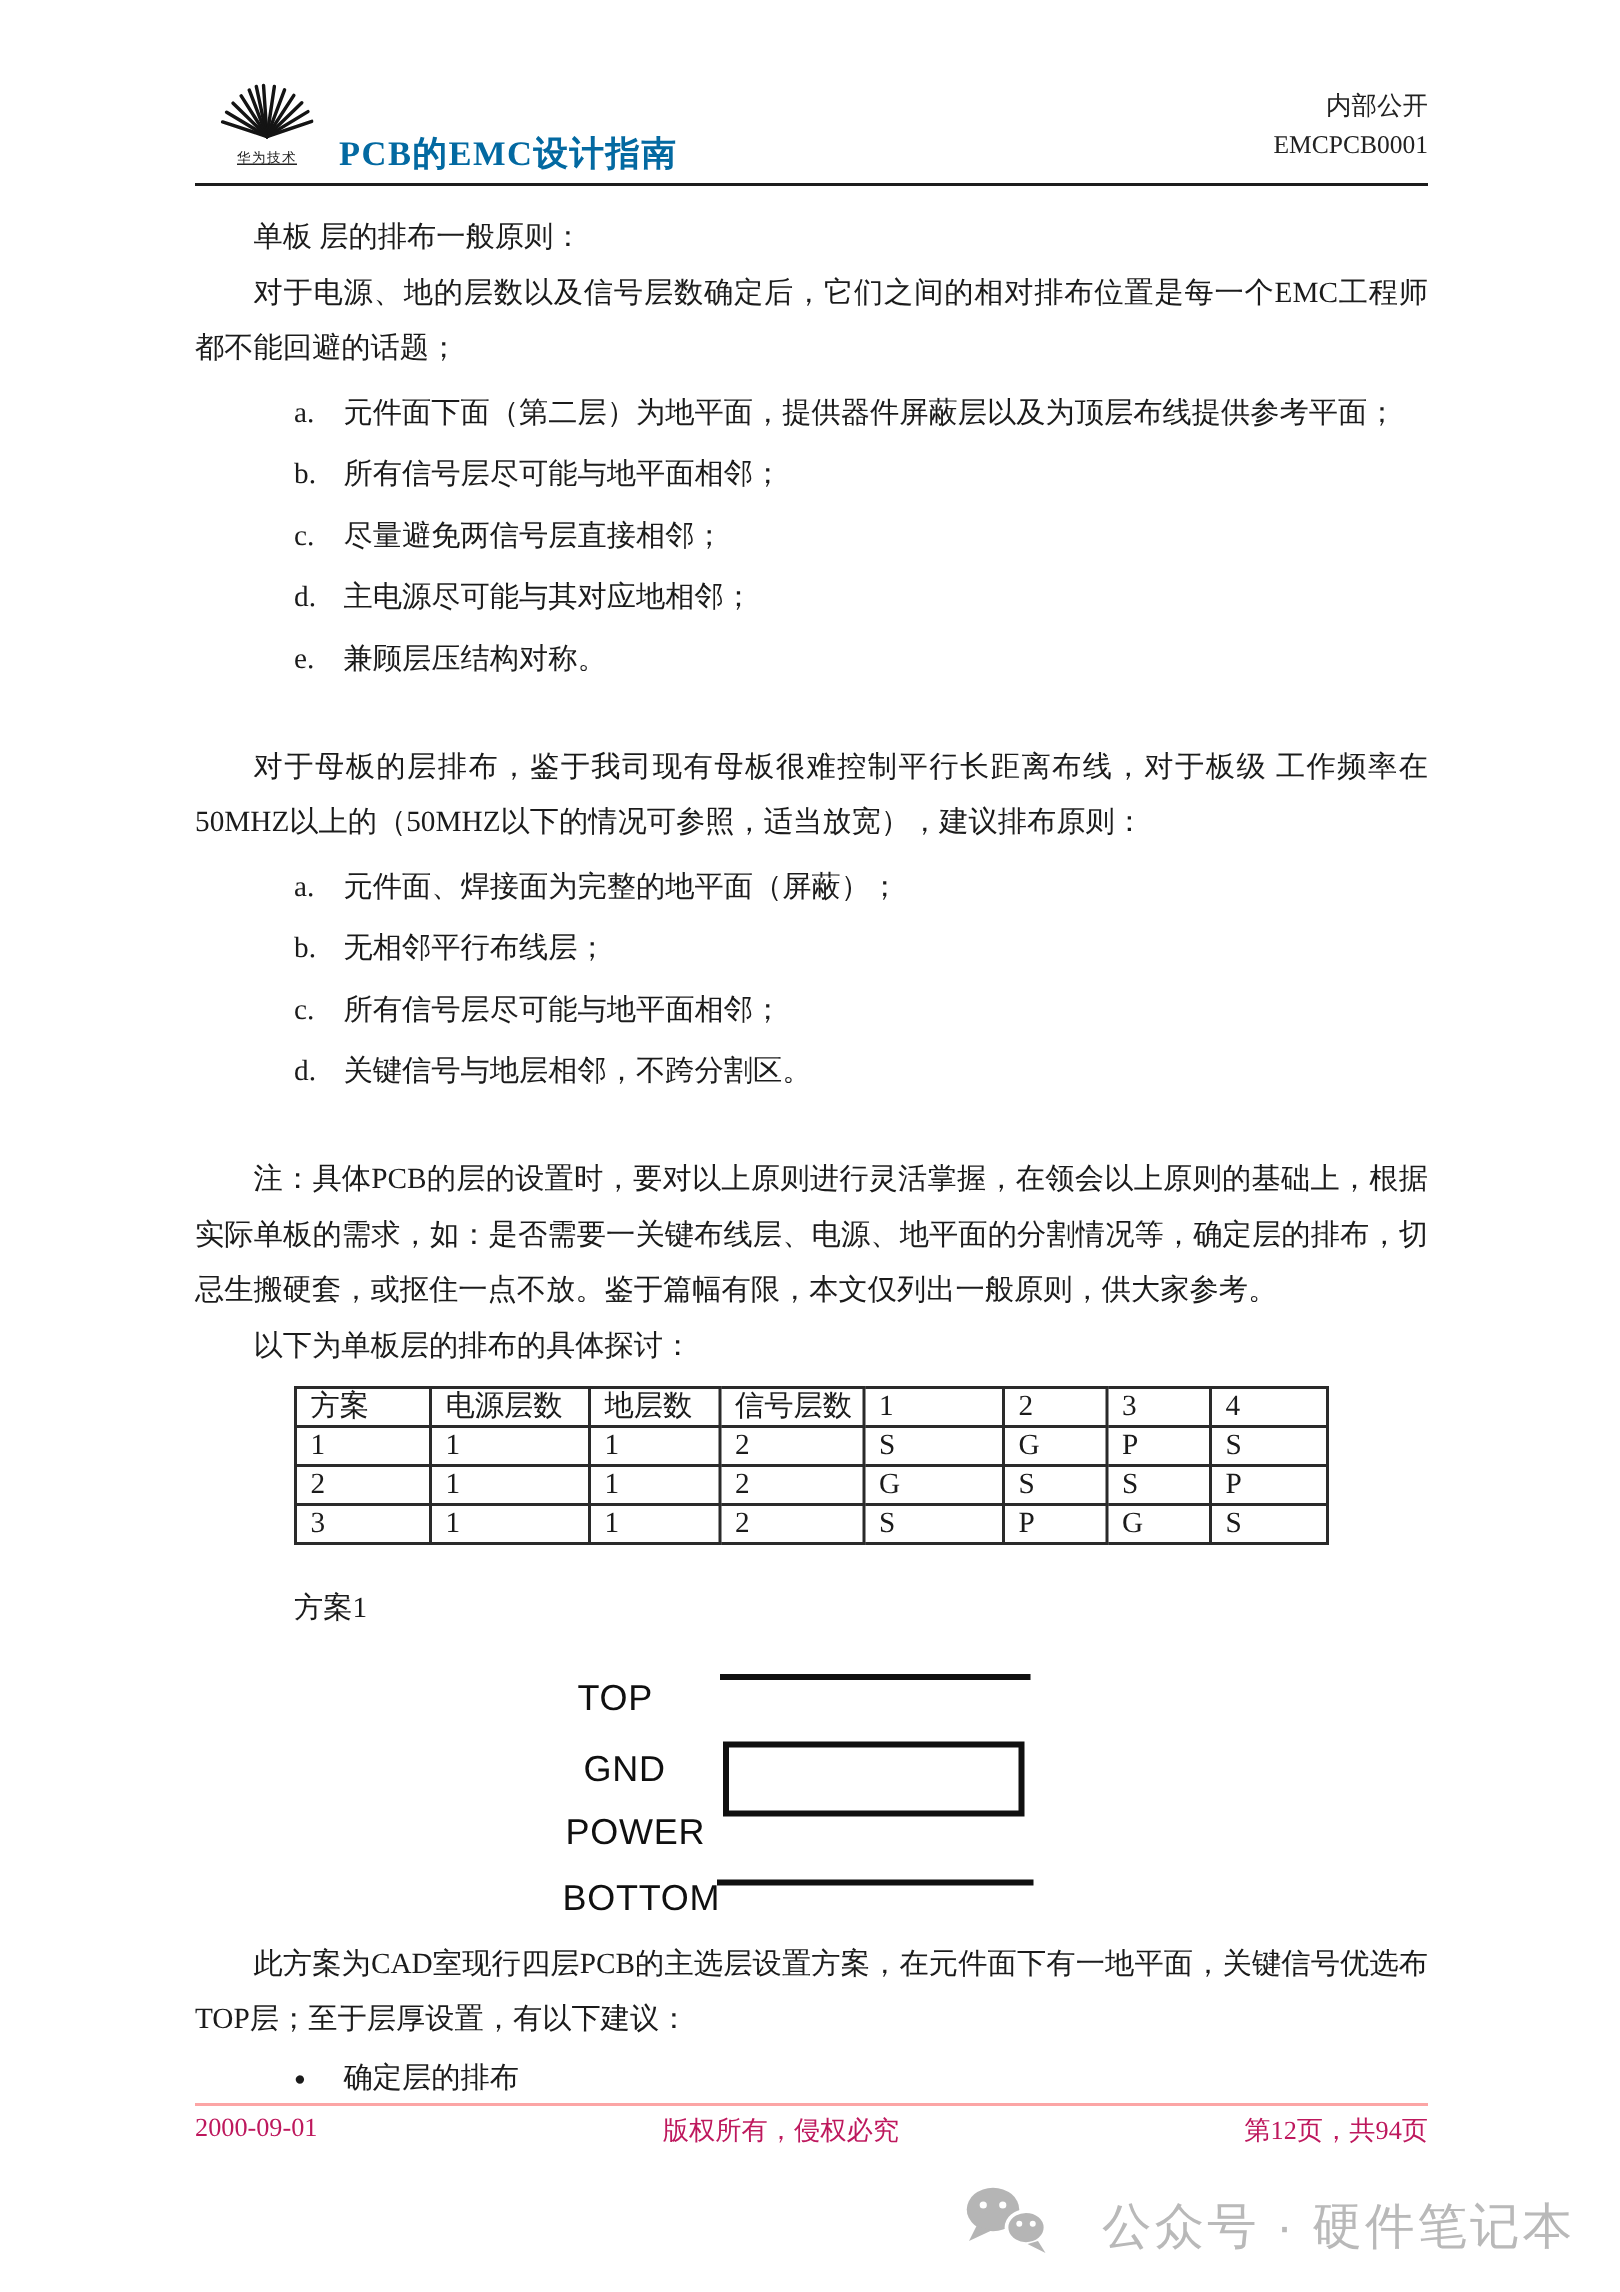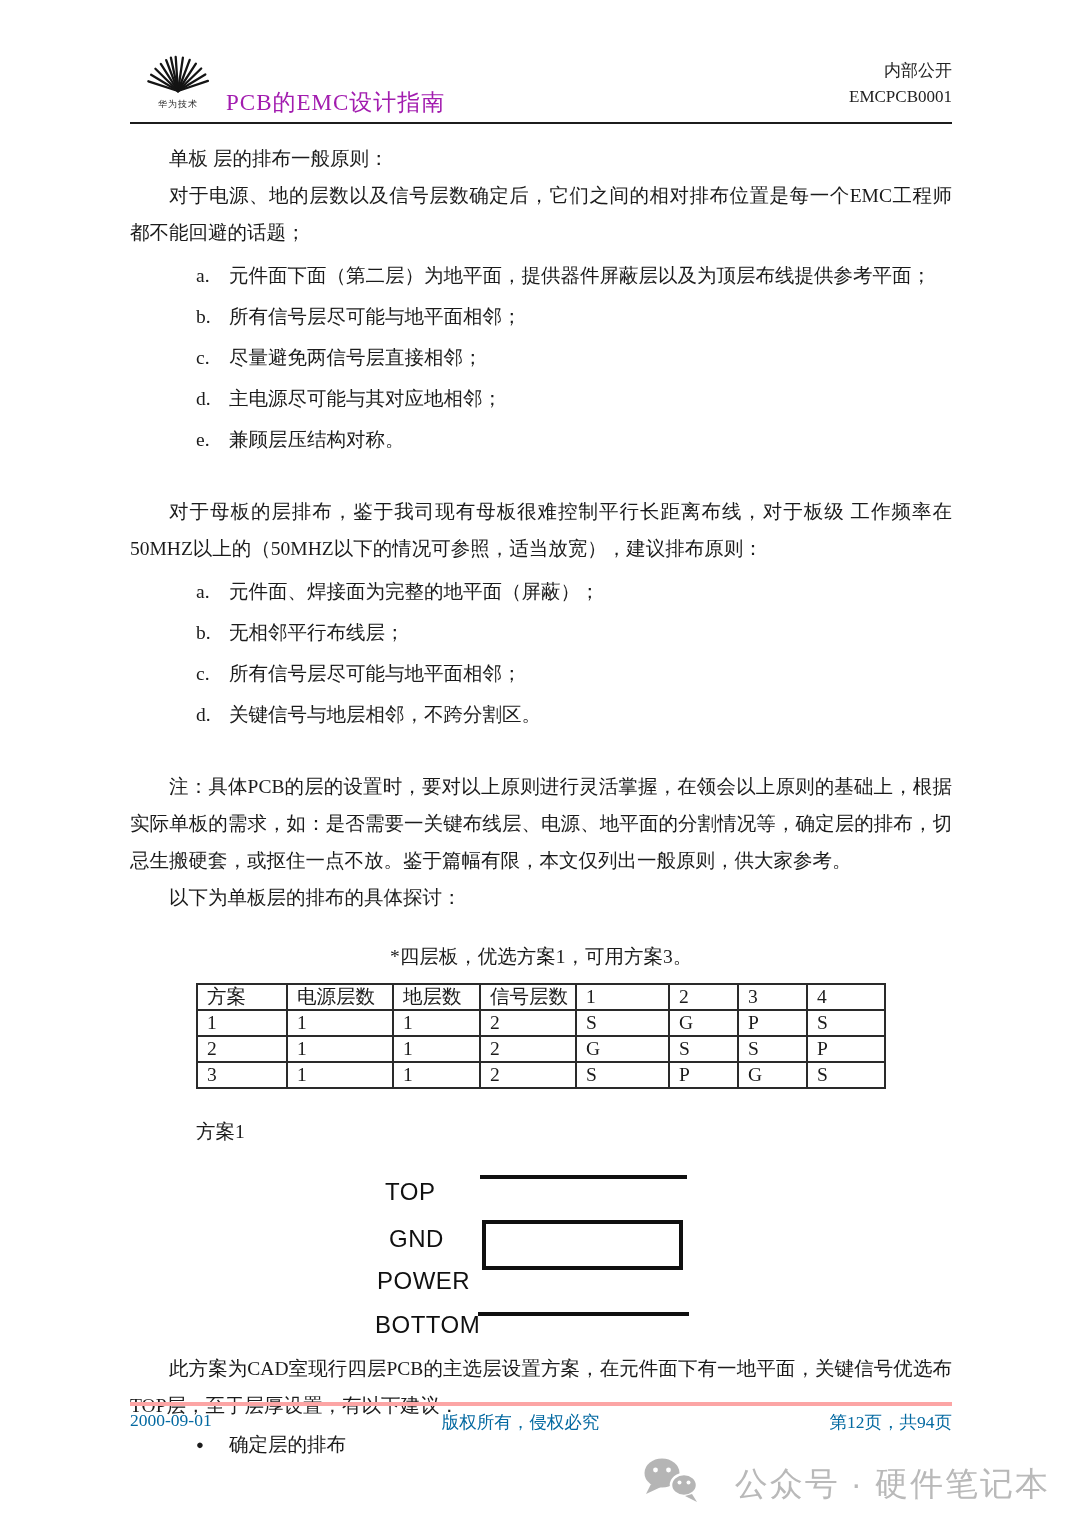--- a/index.html
+++ b/index.html
@@ -8,22 +8,22 @@
     position:relative; width:1080px; height:1528px; margin:0 auto;
     background:#ffffff; color:#1b1b1b; overflow:hidden;
     font-family:"Liberation Serif","DejaVu Serif",serif;
   }
   
   .header {
     position:absolute; left:130px; right:128px; top:50px; height:74px;
     border-bottom:2px solid #1c1c1c;
   }
   .logo { position:absolute; left:16px; top:0; width:64px; text-align:center; }
-  .logo-caption { font-size:9px; letter-spacing:1px; color:#222; margin-top:-2px; }
-  .doc-title { position:absolute; left:96px; bottom:4px; font-size:23px; letter-spacing:1px; color:#a21caf; }
+  .logo-caption { font-size:9px; letter-spacing:1px; color:#222; margin-top:-2px;text-decoration:underline; }
+  .doc-title { position:absolute; left:96px; bottom:4px; font-size:23px; letter-spacing:1px; color:#0369a1;font-weight:bold; }
   .header-right { position:absolute; right:0; top:8px; text-align:right; font-size:17px; line-height:26px; color:#222; }
   
   .content {
     position:absolute; left:130px; right:128px; top:136px;
     font-size:19.5px; line-height:37px; text-align:justify; color:#1b1b1b;
   }
   .para { text-indent:39px; }
   .mt-sm { margin-top:4px; }
   .mt-md { margin-top:35px; }
   .list { margin-left:66px; margin-top:6px; }
@@ -42,23 +42,23 @@
   }
   .scheme-label { margin-top:24px; margin-left:66px; }
   
   .diagram { position:relative; height:178px; width:430px; margin:8px 0 0 245px; }
   .d-label { position:absolute; font-family:"Liberation Sans","DejaVu Sans",sans-serif; font-size:24px; color:#101010; letter-spacing:0.5px; line-height:24px;margin-top:14px; }
   .d-line { position:absolute; height:4px; background:#101010; }
   .d-rect { position:absolute; border:4px solid #101010; background:#fff; }
   
   .footer {
     position:absolute; left:130px; right:128px; top:1402px;
-    border-top:4px solid #fca5a5; padding-top:4px;
+    border-top:2px solid #fca5a5; padding-top:4px;
     display:flex; justify-content:space-between;
-    font-size:17.5px; color:#0369a1;
+    font-size:17.5px; color:#be185d;
   }
   .footer { position:absolute; }
   
   .watermark {
     position:absolute; right:30px; top:1456px;
     display:flex; align-items:center; gap:32px;
     color:#b9b9b9; font-family:"Liberation Sans","DejaVu Sans",sans-serif;
     font-size:33px; letter-spacing:2px;
   }
 </style>
@@ -142,21 +142,20 @@
       </div>
       <div class="list-item">
         <span class="list-marker">d.</span>
         <span class="list-text">关键信号与地层相邻，不跨分割区。</span>
       </div>
     </div>
 
     <p class="para mt-md">注：具体PCB的层的设置时，要对以上原则进行灵活掌握，在领会以上原则的基础上，根据实际单板的需求，如：是否需要一关键布线层、电源、地平面的分割情况等，确定层的排布，切忌生搬硬套，或抠住一点不放。鉴于篇幅有限，本文仅列出一般原则，供大家参考。</p>
     <p class="para">以下为单板层的排布的具体探讨：</p>
 
-    <p class="caption">*四层板，优选方案1，可用方案3。</p>
 
     <table class="scheme-table">
       <colgroup>
         <col style="width:90px">
           <col style="width:106px">
           <col style="width:87px">
           <col style="width:96px">
         <col style="width:93px">
           <col style="width:69px">
           <col style="width:69px">

